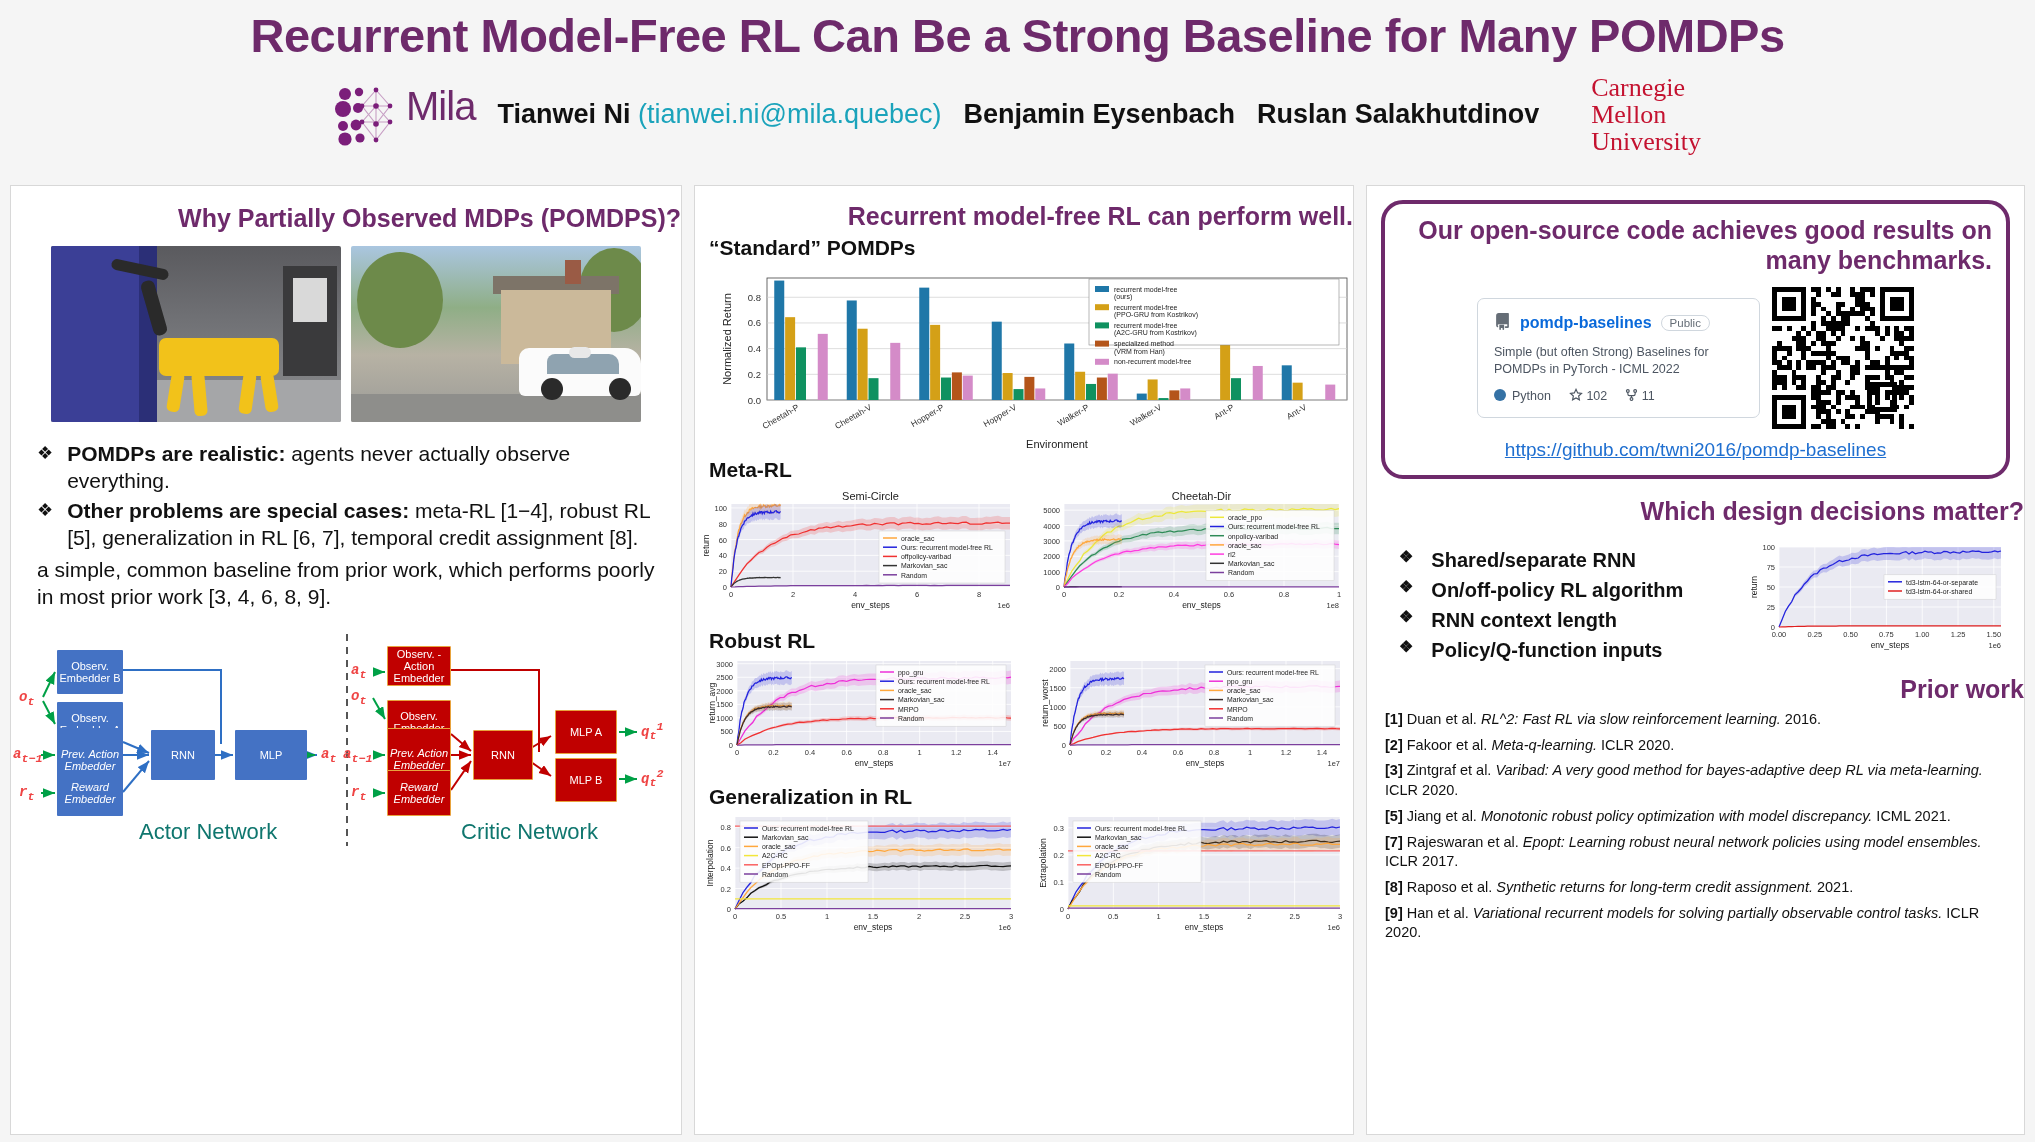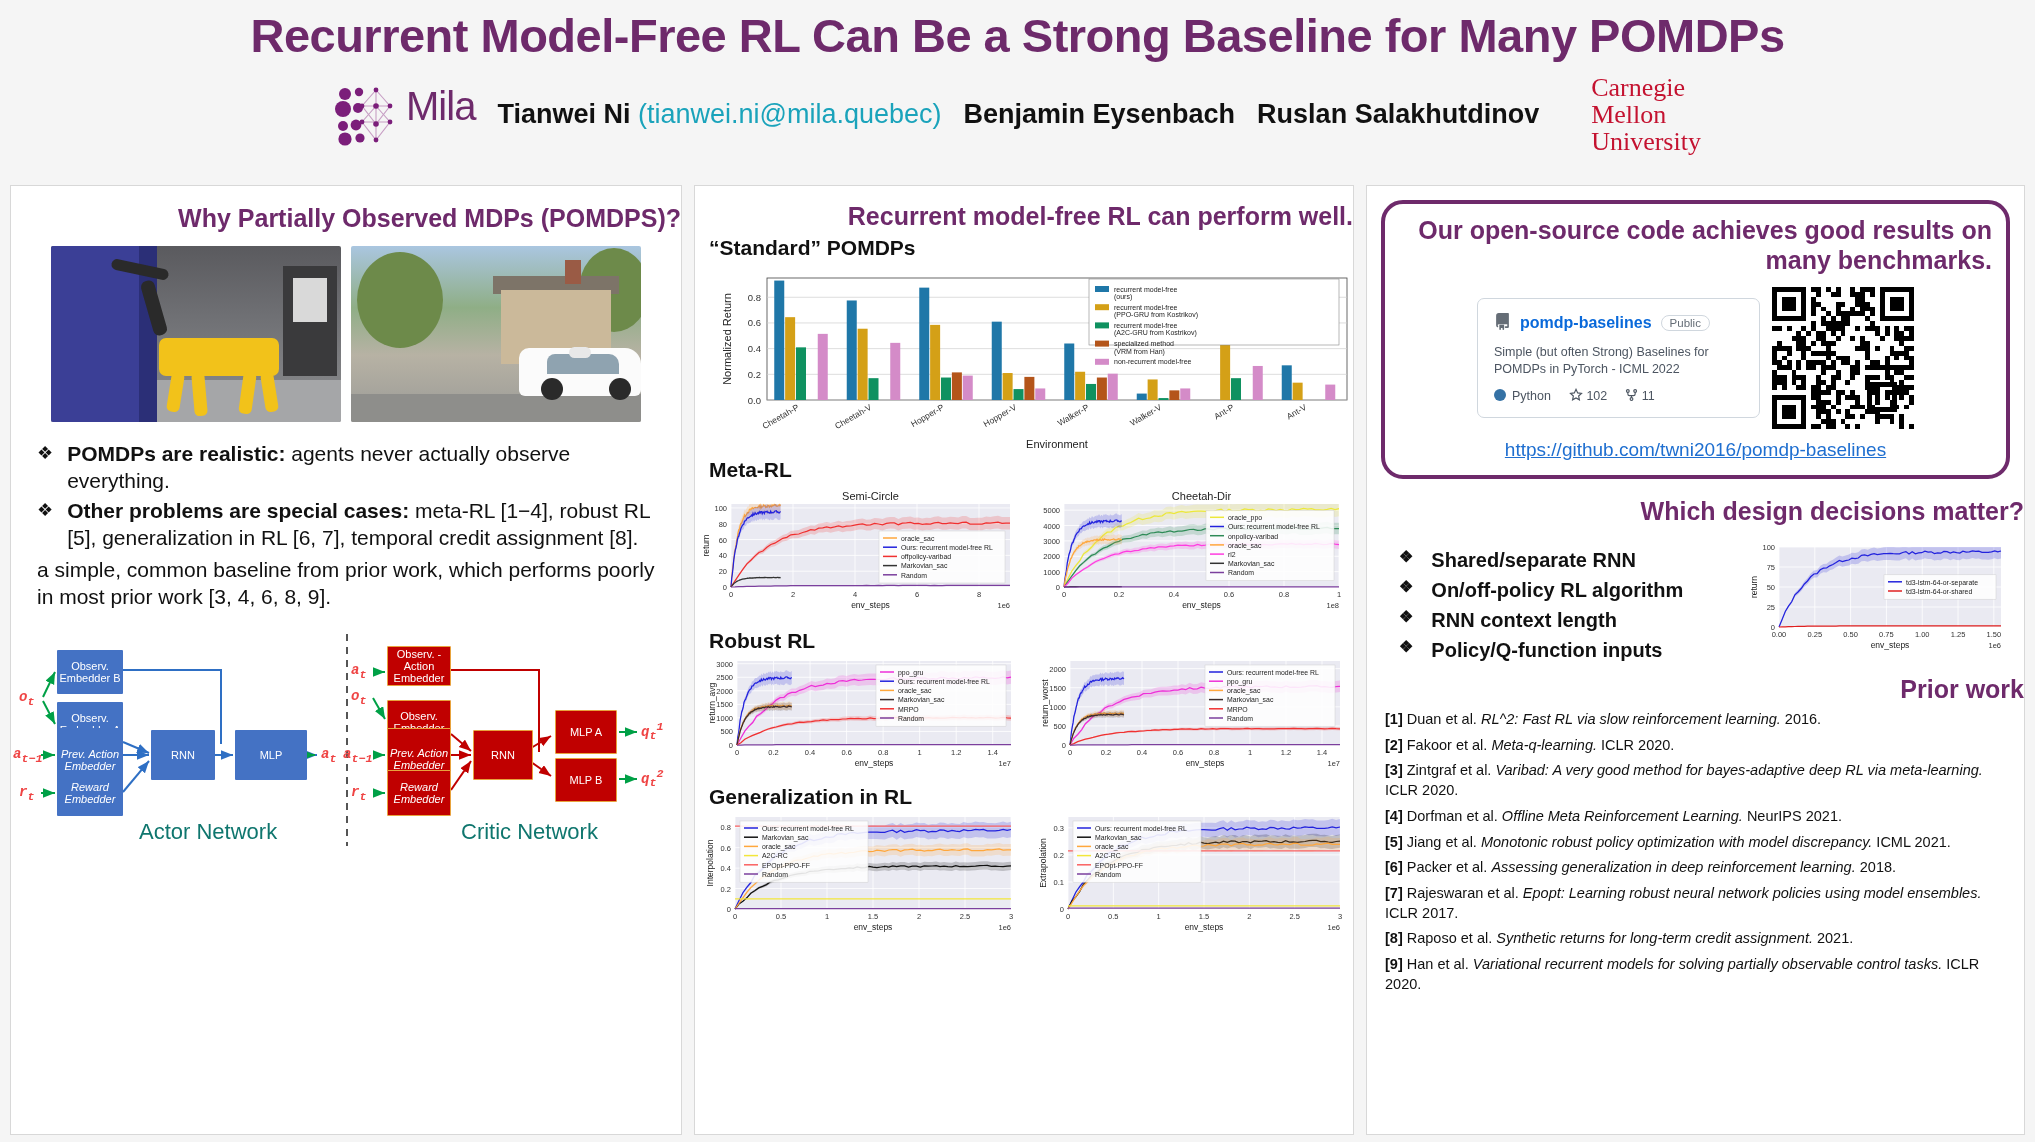--- a/index.html
+++ b/index.html
@@ -1168,23 +1168,21 @@
             <line x1="149" y1="54" x2="163" y2="54" stroke="#e02020" stroke-width="1.5"></line>
             <text x="167" y="56.8" font-size="6.9" fill="#222">td3-lstm-64-or-shared</text>
           </svg>
       </div>
 
       <div class="sec-title" style="margin-top:10px;">Prior work</div>
       <div class="refs" id="ref-list">
           <div class="ref"><b>[1]</b> Duan et al. <i>RL^2: Fast RL via slow reinforcement learning.</i> 2016.</div>
           <div class="ref"><b>[2]</b> Fakoor et al. <i>Meta-q-learning.</i> ICLR 2020.</div>
           <div class="ref"><b>[3]</b> Zintgraf et al. <i>Varibad: A very good method for bayes-adaptive deep RL via meta-learning.</i> ICLR 2020.</div>
-          <div class="ref"><b>[4]</b> Dorfman et al. <i>Offline Meta Reinforcement Learning.</i> NeurIPS 2021.</div>
           <div class="ref"><b>[5]</b> Jiang et al. <i>Monotonic robust policy optimization with model discrepancy.</i> ICML 2021.</div>
-          <div class="ref"><b>[6]</b> Packer et al. <i>Assessing generalization in deep reinforcement learning.</i> 2018.</div>
           <div class="ref"><b>[7]</b> Rajeswaran et al. <i>Epopt: Learning robust neural network policies using model ensembles.</i> ICLR 2017.</div>
           <div class="ref"><b>[8]</b> Raposo et al. <i>Synthetic returns for long-term credit assignment.</i> 2021.</div>
           <div class="ref"><b>[9]</b> Han et al. <i>Variational recurrent models for solving partially observable control tasks.</i> ICLR 2020.</div>
         </div>
     </div>
 
   </div>
 </div>
 
 </body></html>

